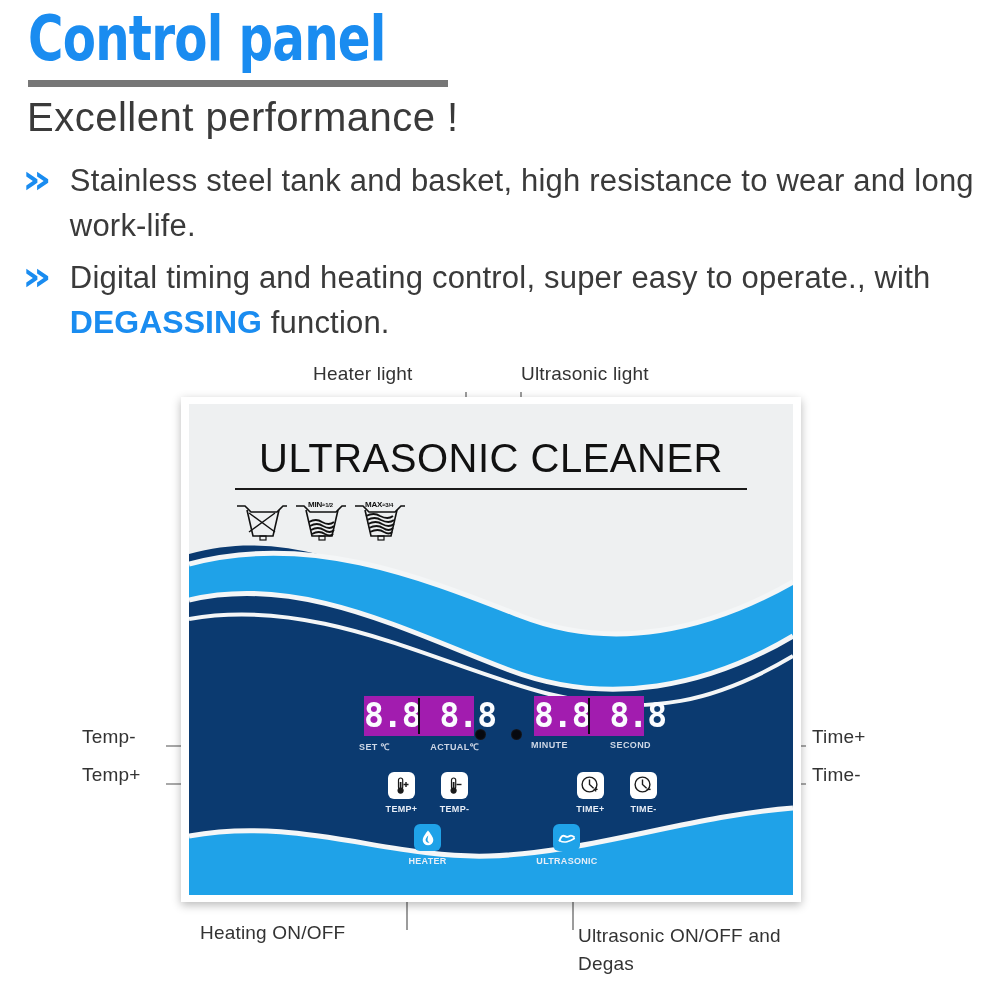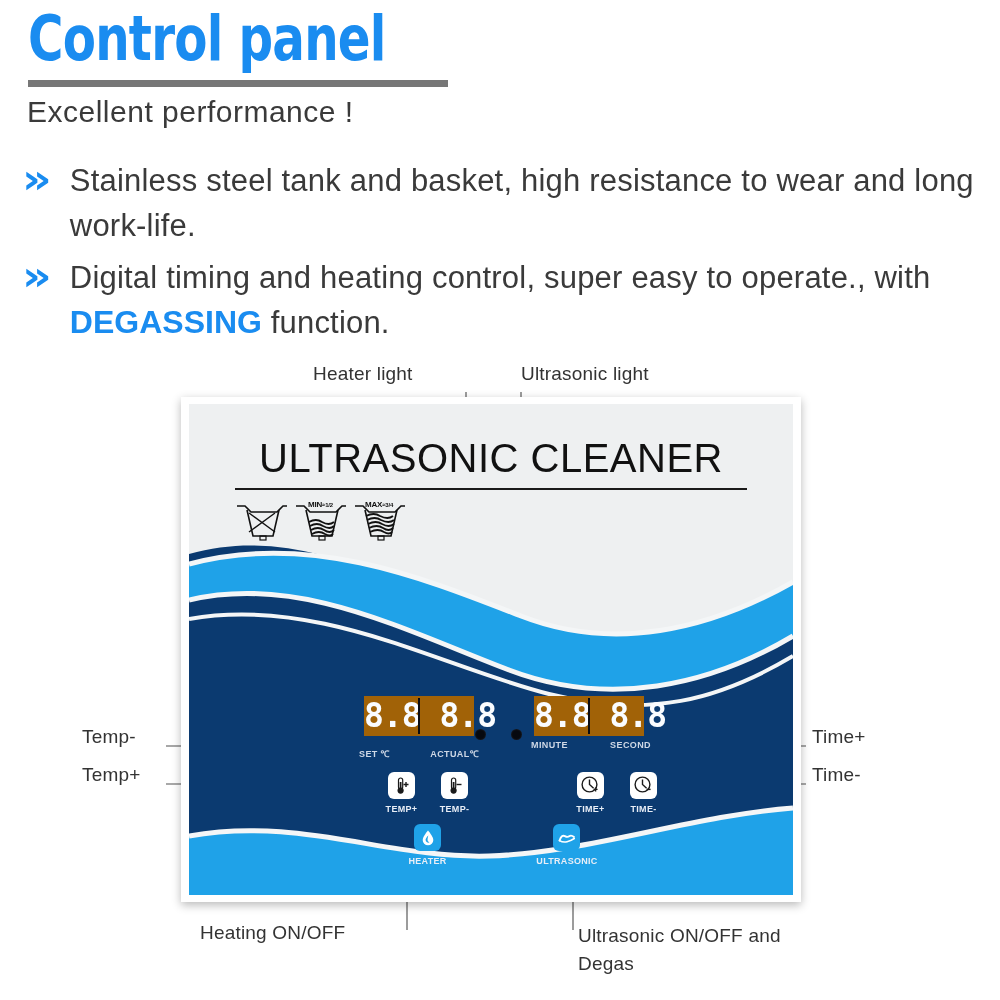--- a/index.html
+++ b/index.html
@@ -28,21 +28,21 @@
   }
 
   #title-rule{
     position:absolute;left:28px;top:80px;
     width:420px;height:7px;
     background:#777777;
   }
 
   #subtitle{
     position:absolute;left:27px;top:95px;
-    font-size:30px;
+    font-size:40px;
     color:#3a3a3a;
     font-weight:300;
     letter-spacing:0.5px;
     white-space:nowrap;
   }
 
   .bullet-row{
     position:absolute;left:22px;
     width:965px;
     display:flex;
@@ -121,21 +121,21 @@
     position:absolute;left:0;top:2px;
     font-size:8px;font-weight:bold;color:#111;
     letter-spacing:-0.2px;white-space:nowrap;
   }
   .lvl .cap small{font-size:6px;font-weight:bold;}
 
   
   .display{
     position:absolute;top:292px;
     width:110px;height:40px;
-    background:#a16207;
+    background:#a21caf;
   }
   #display-left{left:175px;}
   #display-right{left:345px;}
   .digits{
     font-family:"DejaVu Sans Mono", monospace;
     font-weight:bold;
     font-size:33px;
     line-height:40px;
     color:#fafcff;
     text-align:center;
@@ -144,21 +144,21 @@
   }
   .disp-split{
     position:absolute;top:2px;left:54px;width:2px;height:36px;
     background:#0b0d14;
   }
   .disp-labels{
     position:absolute;top:336px;width:120px;
     display:flex;justify-content:space-between;
     font-size:9px;font-weight:bold;color:#cfd8e6;letter-spacing:0.4px;
   }
-  #labels-left{left:170px;margin-top:7px;}
+  #labels-left{left:170px;}
   #labels-right{left:342px;gap:28px;}
 
   
   .led{
     position:absolute;width:11px;height:11px;border-radius:50%;
     background:#07090f;
     box-shadow:inset 0 0 2px rgba(255,255,255,0.15);
   }
   #led-heater{left:286px;top:325px;}
   #led-ultra{left:322px;top:325px;}

